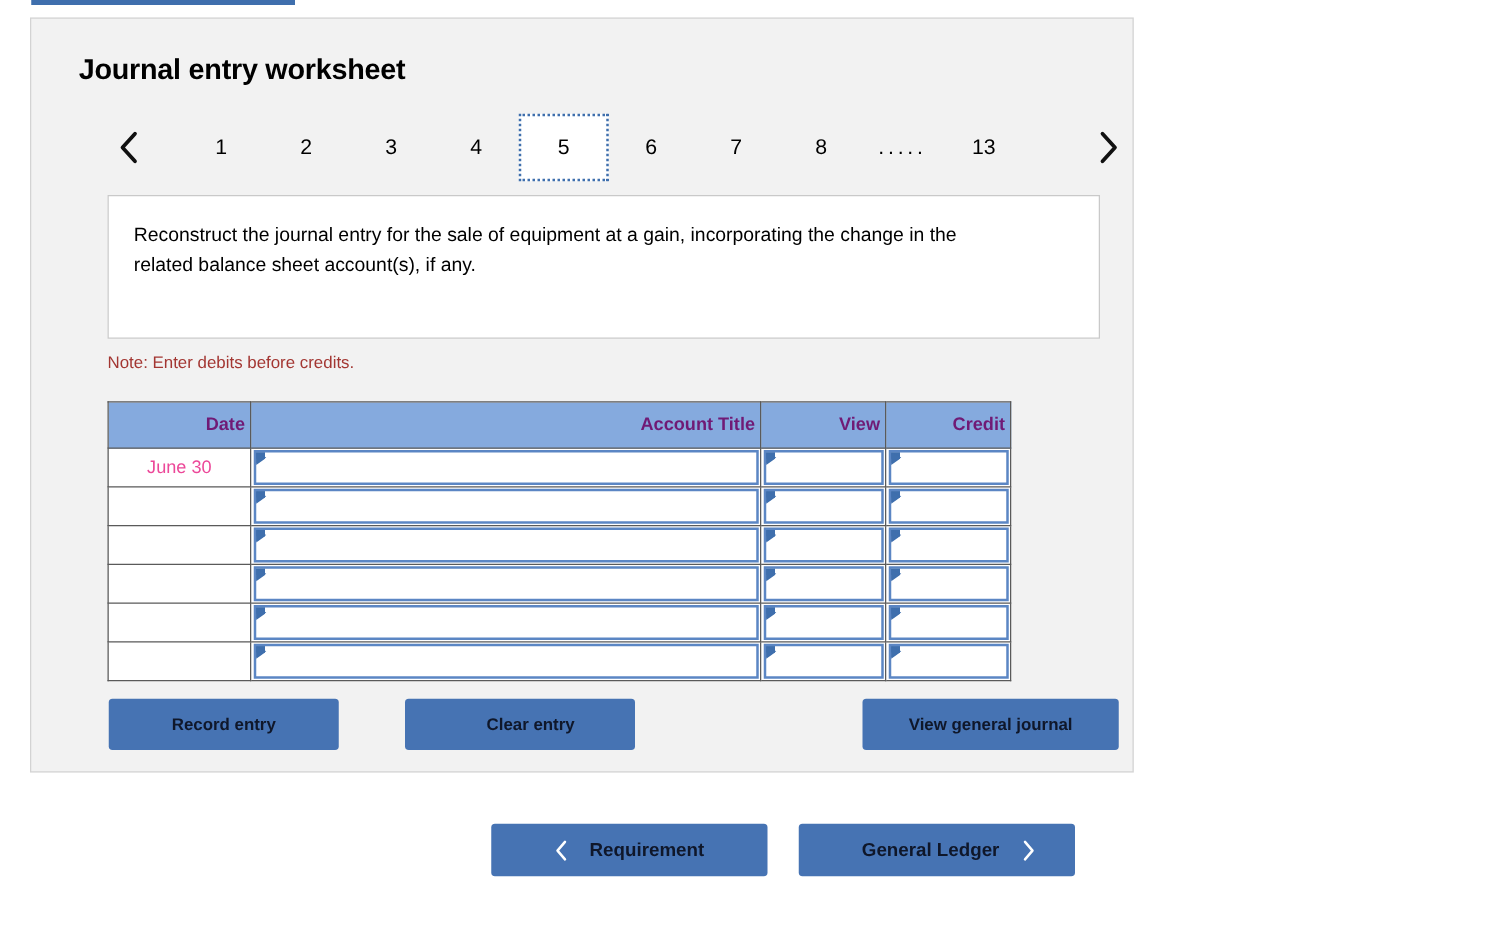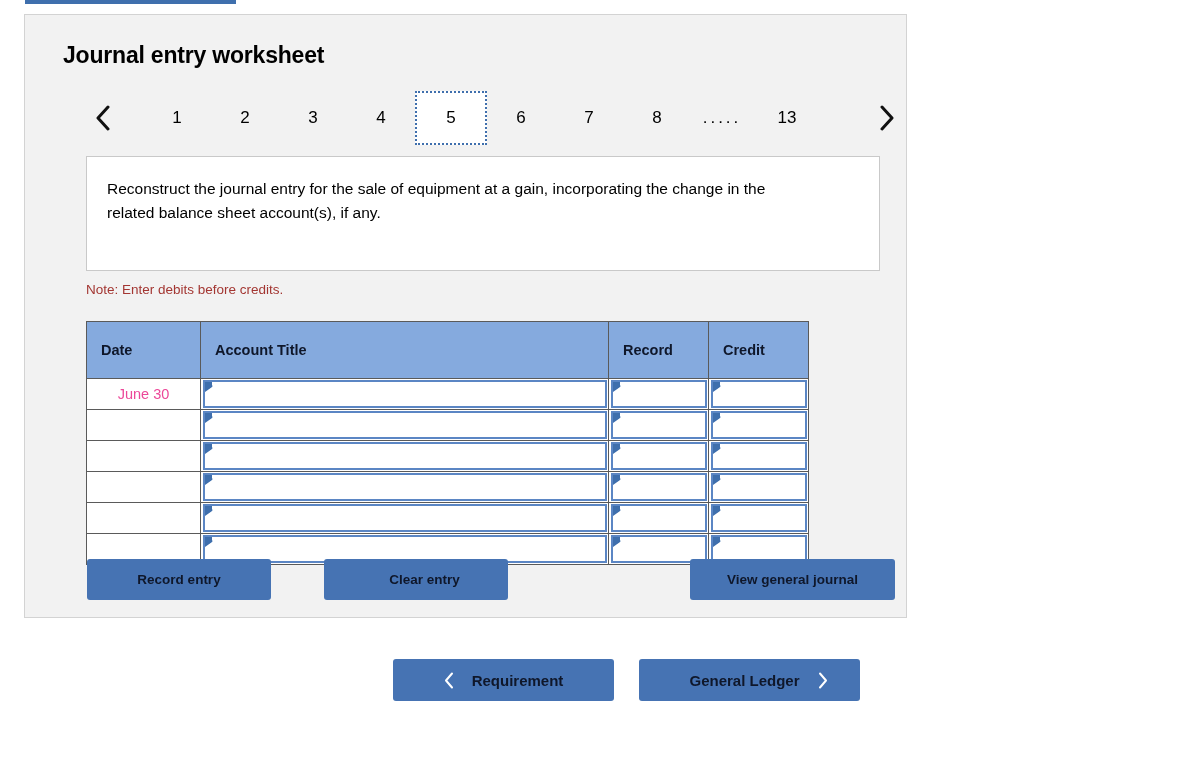--- a/index.html
+++ b/index.html
@@ -144,23 +144,23 @@
     width: 722px;
     border-collapse: collapse;
     table-layout: fixed;
   }
   .jtable th {
     background: #85aade;
     border: 1px solid #5a5a5a;
     height: 28px;
     font-size: 14.5px;
     font-weight: bold;
-    color: #0f172a;
-    padding: 14px;
-    text-align: left;
+    color: #701a75;
+    padding: 4px;
+    text-align: right;
   }
   .jtable td {
     border: 1px solid #5a5a5a;
     height: 30px;
     padding: 0;
     background: #ffffff;
     vertical-align: middle;
   }
   .col-date  { width: 114px; }
   .col-title { width: 408px; }
@@ -288,21 +288,21 @@
       <colgroup>
         <col class="col-date">
         <col class="col-title">
         <col class="col-debit">
         <col class="col-credit">
       </colgroup>
       <thead>
         <tr>
           <th>Date</th>
           <th>Account Title</th>
-          <th>Record</th>
+          <th>View</th>
           <th>Credit</th>
         </tr>
       </thead>
       <tbody id="jtable-body">
           <tr>
             <td class="date-cell">June 30</td>
             <td>
               <div class="cellbox-wrap">
                 <div class="cellbox">
                   <span class="marker"></span>

